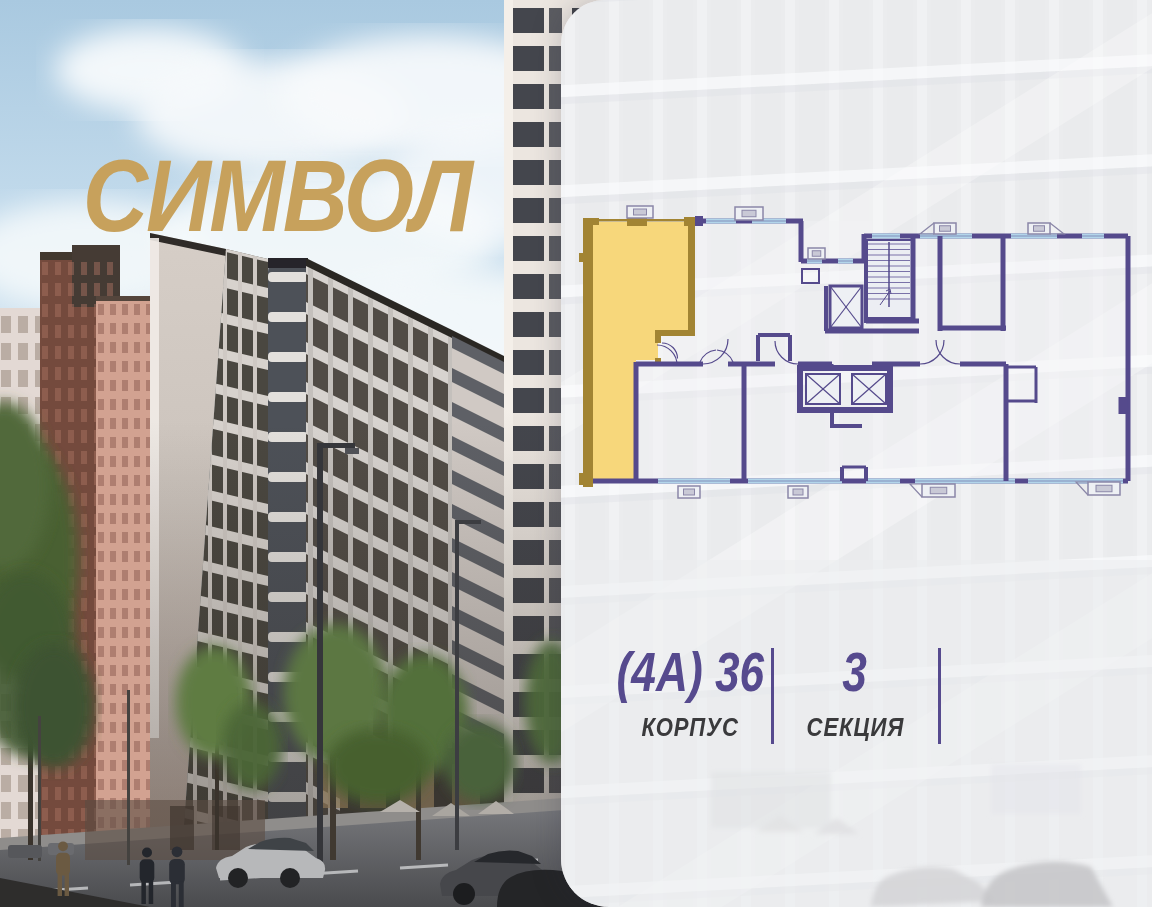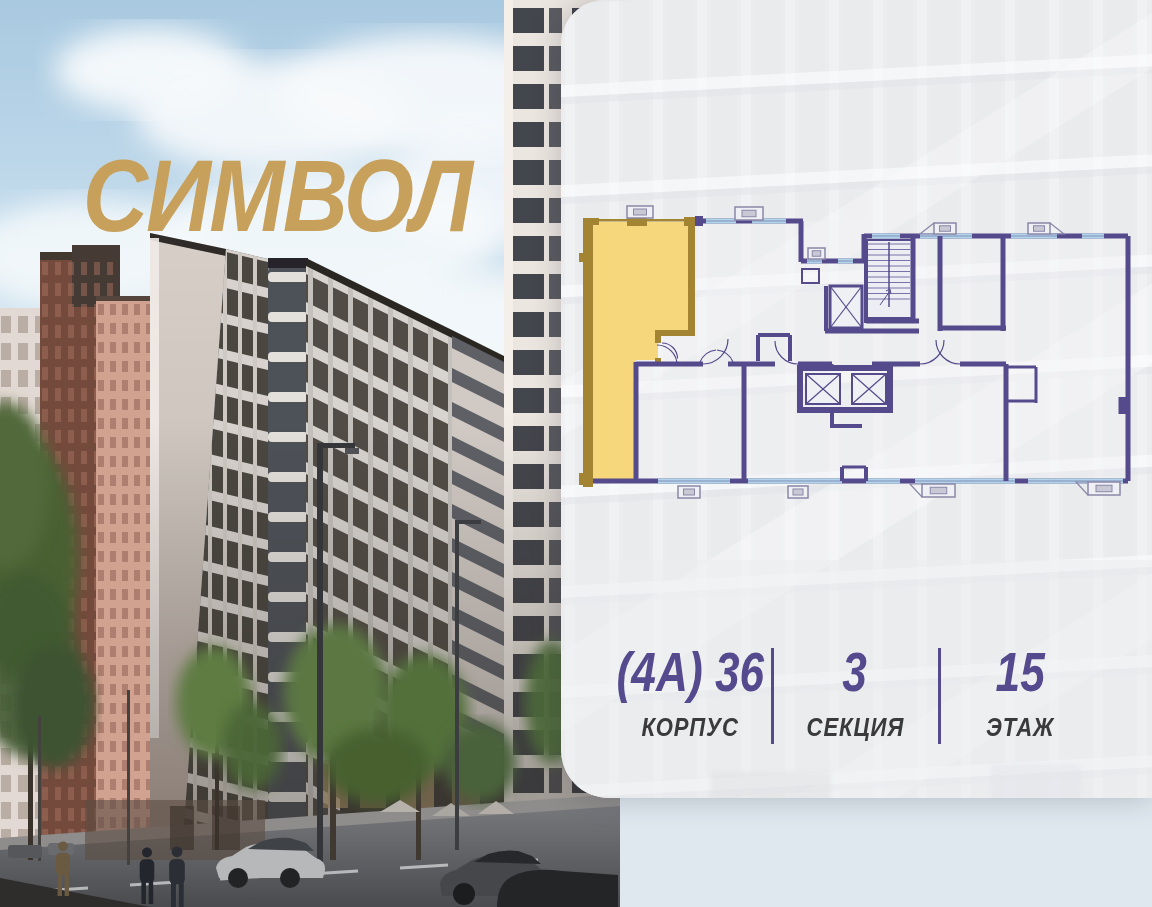--- a/index.html
+++ b/index.html
@@ -1,17 +1,17 @@
 <!DOCTYPE html>
 <html><head><meta charset="utf-8">
 <style>
 html,body{margin:0;padding:0;width:1152px;height:907px;overflow:hidden;background:#dfe8ef;}
 #wrap{position:relative;width:1152px;height:907px;font-family:"Liberation Sans",sans-serif;font-style:italic;}
 #scene{position:absolute;left:0;top:0;}
-#panel{position:absolute;left:561px;top:0;width:591px;height:798px;border-radius:44px 0 0 48px;overflow:hidden;box-shadow:0 0 30px rgba(40,40,60,0.25);}
+#panel{position:absolute;left:561px;top:0;width:591px;height:907px;border-radius:44px 0 0 48px;overflow:hidden;box-shadow:0 0 30px rgba(40,40,60,0.25);}
 #plan{position:absolute;left:9px;top:195px;}
 .num{font-weight:bold;color:#564a8e;font-size:56px;transform:scaleX(0.79);transform-origin:center;white-space:nowrap;line-height:1;}
 .lbl{font-weight:bold;color:#3a3a3c;font-size:26px;transform:scaleX(0.85);transform-origin:center;white-space:nowrap;letter-spacing:1px;line-height:1;margin-top:14px;}
 .col{position:absolute;top:644px;text-align:center;display:flex;flex-direction:column;align-items:center;}
 .divider{position:absolute;top:648px;width:3px;height:96px;background:#564a8e;}
 </style></head>
 <body>
 <div id="wrap">
 <svg id="scene" width="1152" height="907" viewBox="0 0 1152 907">
 <defs>
@@ -946,17 +946,13 @@
  <div class="col" style="left:58px;width:142px;">
         <div class="num">(4А) 36</div>
         <div class="lbl">КОРПУС</div>
       </div>
  <div class="divider" style="left:210px;"></div>
  <div class="col" style="left:223px;width:142px;">
         <div class="num">3</div>
         <div class="lbl">СЕКЦИЯ</div>
       </div>
  <div class="divider" style="left:377px;"></div>
- <div class="col" style="left:388px;width:142px;">
-        <div class="num">15</div>
-        <div class="lbl">ЭТАЖ</div>
-      </div>
 </div>
 </div>
 </body></html>

